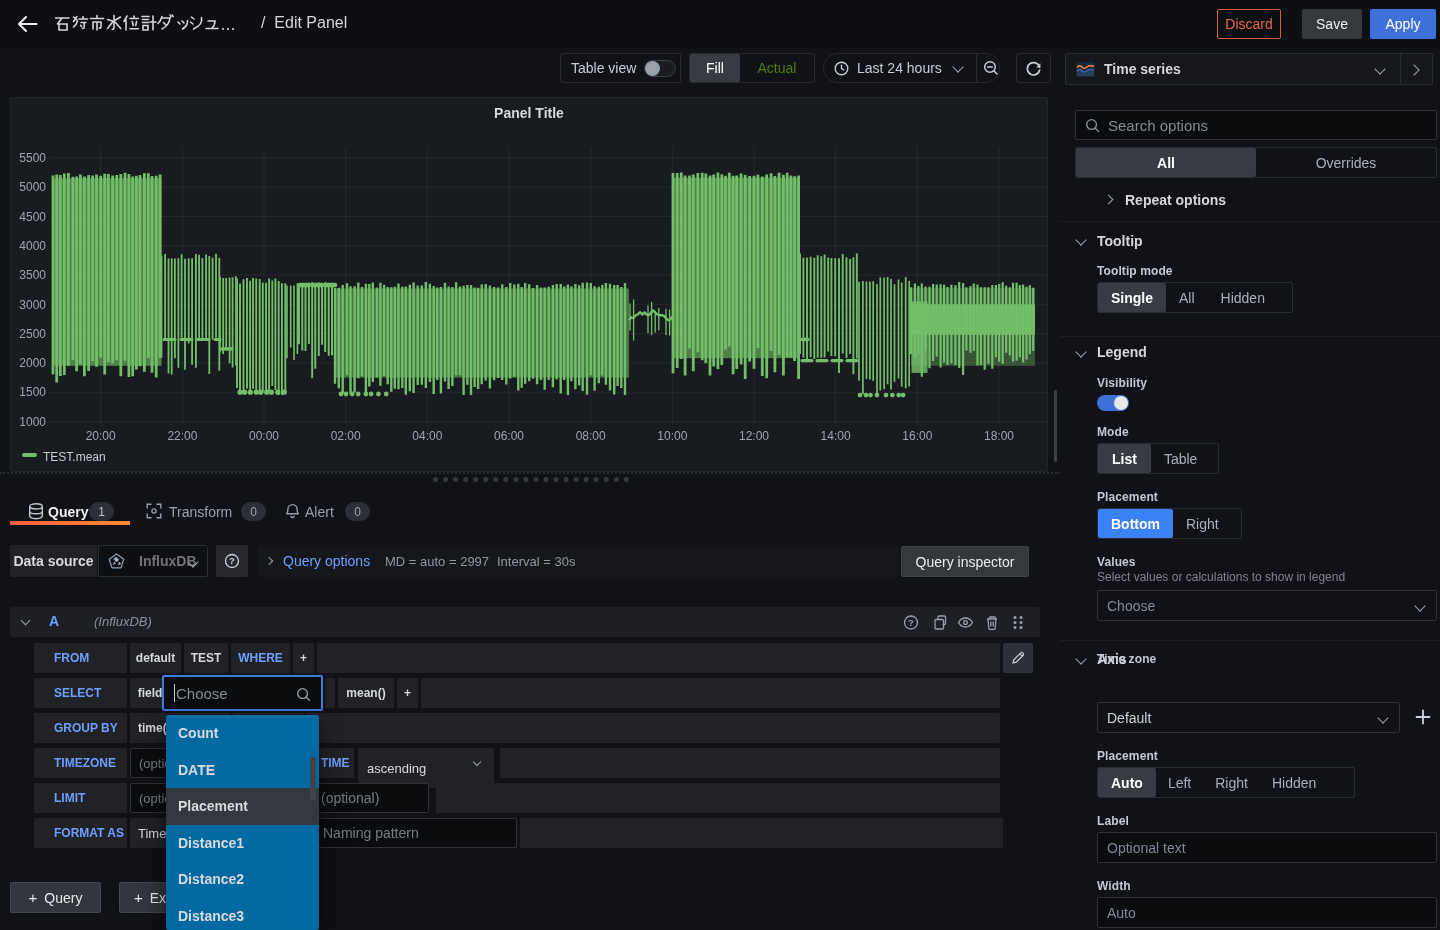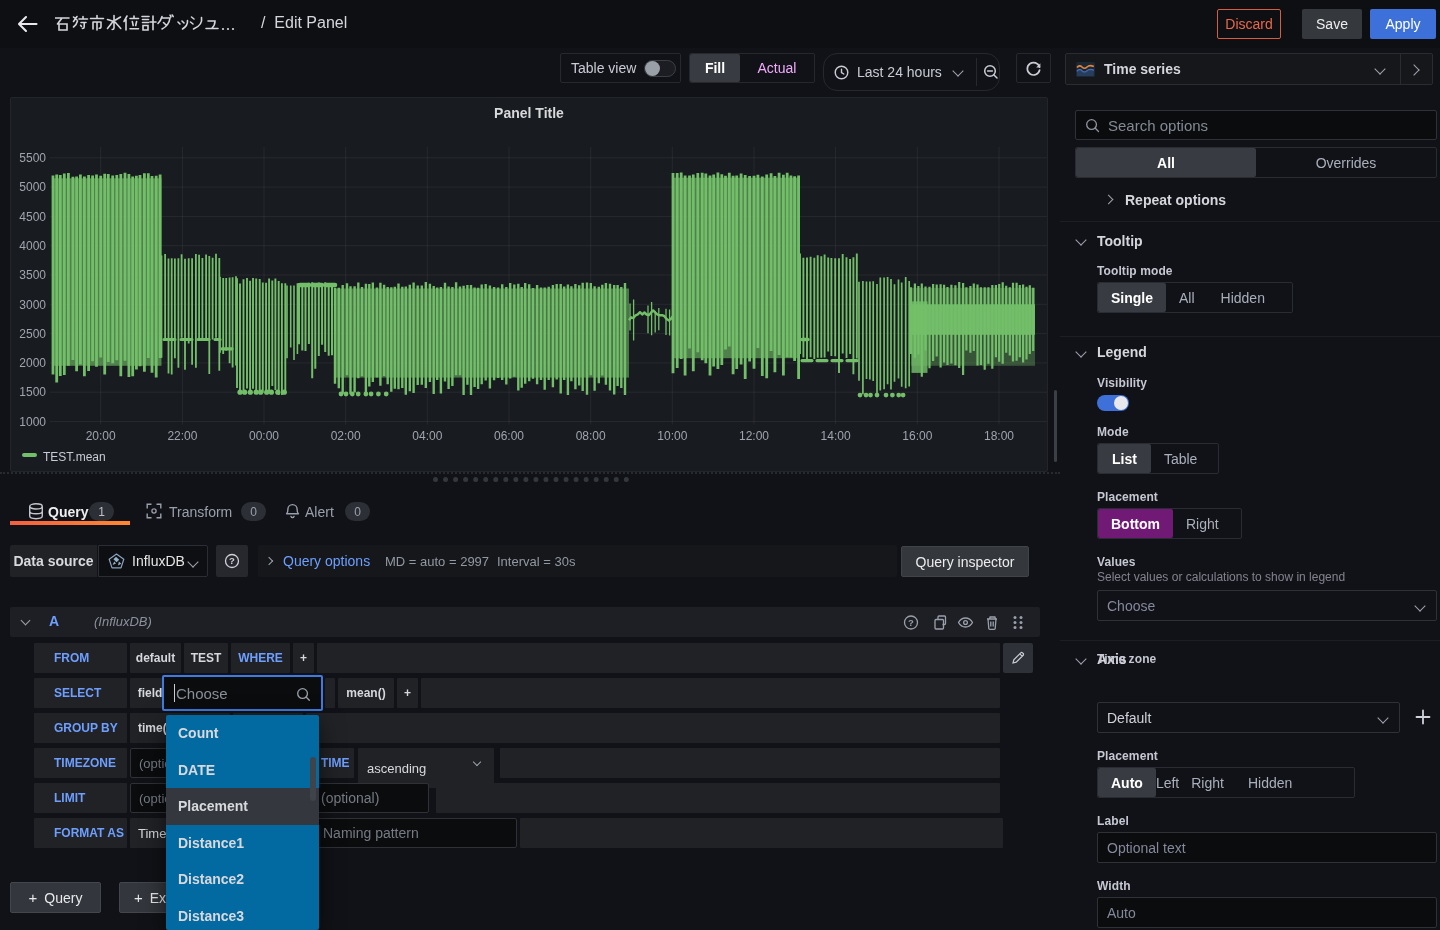--- a/index.html
+++ b/index.html
@@ -71,24 +71,24 @@
   display:flex;align-items:center;justify-content:center;color:#fff;font-size:14px;font-weight:500">Apply</div>
 
 
 <div class="abs" style="left:560px;top:53px;width:121px;height:30px;border:1px solid #26282e;border-radius:2px;
   display:flex;align-items:center;padding-left:10px;font-size:14px;color:#c9ccd4">Table view
   <span style="display:inline-block;margin-left:8px;width:32px;height:17px;background:#1b1d22;border:1px solid #3c4046;border-radius:9px;position:relative">
   <span style="position:absolute;left:0px;top:0px;width:15px;height:15px;border-radius:8px;background:#9aa0a8"></span>
     </span>
 </div>
 <div class="abs" style="left:689px;top:53px;width:126px;height:30px;border:1px solid #26282e;border-radius:2px;display:flex">
-  <div style="flex:0 0 50px;background:#383c42;border-radius:2px;display:flex;align-items:center;justify-content:center;color:#fff;font-size:14px;font-weight:700">Fill</div>
-  <div style="flex:1;display:flex;align-items:center;justify-content:center;color:#f0abfc;font-size:14px">Actual</div>
-</div>
-<div class="abs" style="left:823px;top:53px;width:177px;height:38px;border:1px solid #26282e;border-radius:14px;display:flex;align-items:center">
+  <div style="flex:0 0 50px;background:#383c42;border-radius:2px;display:flex;align-items:center;justify-content:center;color:#fff;font-size:14px;font-weight:400">Fill</div>
+  <div style="flex:1;display:flex;align-items:center;justify-content:center;color:#4d7c0f;font-size:14px">Actual</div>
+</div>
+<div class="abs" style="left:823px;top:53px;width:177px;height:30px;border:1px solid #26282e;border-radius:14px;display:flex;align-items:center">
   <svg style="margin-left:10px" width="15" height="15" viewBox="0 0 16 16">
       <circle cx="8" cy="8" r="6.7" stroke="#c9ccd4" stroke-width="1.5" fill="none"></circle>
       <path d="M8 4.6V8l2.4 1.6" stroke="#c9ccd4" stroke-width="1.5" fill="none" stroke-linecap="round"></path>
     </svg>
   <span style="margin-left:8px;font-size:14px;font-weight:500;color:#c9ccd4">Last 24 hours</span>
   <span class="chev down" style="margin-left:12px;margin-top:-3px"></span>
   <span style="margin-left:14px;width:1px;height:28px;background:#26282e"></span>
   <svg style="margin-left:6px" width="16" height="16" viewBox="0 0 16 16">
       <circle cx="7" cy="7" r="5.3" stroke="#c9ccd4" stroke-width="1.5" fill="none"></circle>
       <path d="M4.6 7h4.8M11 11l3 3" stroke="#c9ccd4" stroke-width="1.5" fill="none" stroke-linecap="round"></path>
@@ -268,21 +268,21 @@
 <div class="abs" style="left:1097px;top:395px;width:32px;height:16px;background:#3D71D9;border-radius:8px">
   <span style="position:absolute;right:1px;top:1px;width:14px;height:14px;border-radius:7px;background:#e8e9ec"></span>
   </div>
 <div class="abs lbl" style="left:1097px;top:425px">Mode</div>
 <div class="abs" style="left:1097px;top:443px;width:122px;height:31px;border:1px solid #2a2c33;border-radius:2px;display:flex">
   <div style="background:#383c42;border-radius:2px;display:flex;align-items:center;justify-content:center;font-size:14px;font-weight:600;color:#fff;padding:0 14px">List</div>
   <div style="display:flex;align-items:center;justify-content:center;font-size:14px;color:#a9afbb;padding:0 13px">Table</div>
 </div>
 <div class="abs lbl" style="left:1097px;top:490px">Placement</div>
 <div class="abs" style="left:1097px;top:508px;width:145px;height:31px;border:1px solid #2a2c33;border-radius:2px;display:flex">
-  <div style="background:#701a75;border-radius:2px;display:flex;align-items:center;justify-content:center;font-size:14px;font-weight:600;color:#fff;padding:0 13px">Bottom</div>
+  <div style="background:#3b82f6;border-radius:2px;display:flex;align-items:center;justify-content:center;font-size:14px;font-weight:600;color:#fff;padding:0 13px">Bottom</div>
   <div style="display:flex;align-items:center;justify-content:center;font-size:14px;color:#a9afbb;padding:0 13px">Right</div>
 </div>
 <div class="abs lbl" style="left:1097px;top:555px">Values</div>
 <div class="abs" style="left:1097px;top:570px;font-size:12px;color:rgba(204,204,220,.6)">Select values or calculations to show in legend</div>
 <div class="abs selbox" style="left:1097px;top:590px;width:340px;height:31px;display:flex;align-items:center">
   <span style="margin-left:9px;font-size:14px;color:#84889a">Choose</span>
   <span class="chev down" style="position:absolute;right:12px;top:11px"></span>
 </div>
 <div class="abs" style="left:1060px;top:640px;width:380px;height:1px;background:#1c1e24"></div>
 
@@ -293,21 +293,21 @@
   <span style="margin-left:9px;font-size:14px;font-weight:500;color:#d0d2da">Default</span>
   <span class="chev down" style="position:absolute;right:12px;top:11px"></span>
 </div>
 <div class="abs" style="left:1414px;top:708px;width:18px;height:18px">
   <svg width="18" height="18" viewBox="0 0 18 18">
       <path d="M9 2.5v13M2.5 9h13" stroke="#cfd2da" stroke-width="1.8" stroke-linecap="round"></path>
     </svg></div>
 <div class="abs lbl" style="left:1097px;top:749px">Placement</div>
 <div class="abs" style="left:1097px;top:767px;width:258px;height:31px;border:1px solid #2a2c33;border-radius:2px;display:flex">
   <div style="background:#383c42;border-radius:2px;display:flex;align-items:center;justify-content:center;font-size:14px;font-weight:600;color:#fff;padding:0 13px">Auto</div>
-  <div style="display:flex;align-items:center;justify-content:center;font-size:14px;color:#a9afbb;padding:0 0">Left</div>
+  <div style="display:flex;align-items:center;justify-content:center;font-size:14px;color:#a9afbb;padding:0 12px">Left</div>
   <div style="display:flex;align-items:center;justify-content:center;font-size:14px;color:#a9afbb;padding:0 12px">Right</div>
   <div style="display:flex;align-items:center;justify-content:center;font-size:14px;color:#a9afbb;padding:0 12px">Hidden</div>
 </div>
 <div class="abs lbl" style="left:1097px;top:814px">Label</div>
 <div class="abs ibox" style="left:1097px;top:832px;width:340px;height:31px;display:flex;align-items:center">
   <span style="margin-left:9px;font-size:14px;color:#84889a">Optional text</span>
   </div>
 <div class="abs lbl" style="left:1097px;top:879px">Width</div>
 <div class="abs ibox" style="left:1097px;top:897px;width:340px;height:31px;display:flex;align-items:center">
   <span style="margin-left:9px;font-size:14px;color:#84889a">Auto</span>
@@ -334,21 +334,21 @@
 <div class="abs" style="left:305px;top:504px;font-size:14px;color:#9aa0ab">Alert</div>
 <div class="abs" style="left:345px;top:502px;width:25px;height:19px;background:#2c2f35;border-radius:10px;display:flex;align-items:center;justify-content:center;font-size:12px;color:#9aa0ab">0</div>
 
 
 <div class="abs" style="left:10px;top:545px;width:87px;height:32px;background:#202226;border-radius:2px 0 0 2px;display:flex;align-items:center;justify-content:center;font-size:14px;font-weight:600;color:#d8d9dd">Data source</div>
 <div class="abs" style="left:98px;top:545px;width:110px;height:32px;background:#0e0f13;border:1px solid #2b2d34;border-radius:0 2px 2px 0;display:flex;align-items:center">
   <svg style="margin-left:9px" width="17" height="17" viewBox="0 0 17 17">
     <path d="M8.5 1 15.8 6.3 13 14.9H4L1.2 6.3Z" stroke="#8aa3bd" stroke-width="1.2" fill="none" stroke-linejoin="round"></path>
     <path d="M5.4 6.2 8 3.8l3.2 3-2.6 2.4zM4.6 12l1.6-3.4 1.8 2zM10 12.5l.9-3.9 2.4 2.2z" fill="#97b1c9"></path>
   </svg>
-  <span style="margin-left:7px;font-size:14px;font-weight:400;color:#e5e5e5">InfluxDB</span>
+  <span style="margin-left:14px;font-size:14px;font-weight:700;color:#737373">InfluxDB</span>
   <span class="chev down" style="position:absolute;right:10px;top:12px"></span>
 </div>
 <div class="abs" style="left:216px;top:545px;width:32px;height:32px;background:#26282e;border-radius:2px;display:flex;align-items:center;justify-content:center">
   <svg width="16" height="16" viewBox="0 0 16 16">
       <circle cx="8" cy="8" r="6.5" stroke="#cfd2d9" stroke-width="1.3" fill="none"></circle>
       <text x="8" y="11.3" text-anchor="middle" font-size="9.5" font-weight="bold" fill="#cfd2d9" font-family="Liberation Sans,sans-serif">?</text>
     </svg>
 </div>
 <div class="abs" style="left:258px;top:545px;width:639px;height:32px;background:#15171b;border-radius:2px"></div>
 <span class="chev right" style="position:absolute;left:266px;top:558px;width:6px;height:6px"></span>

